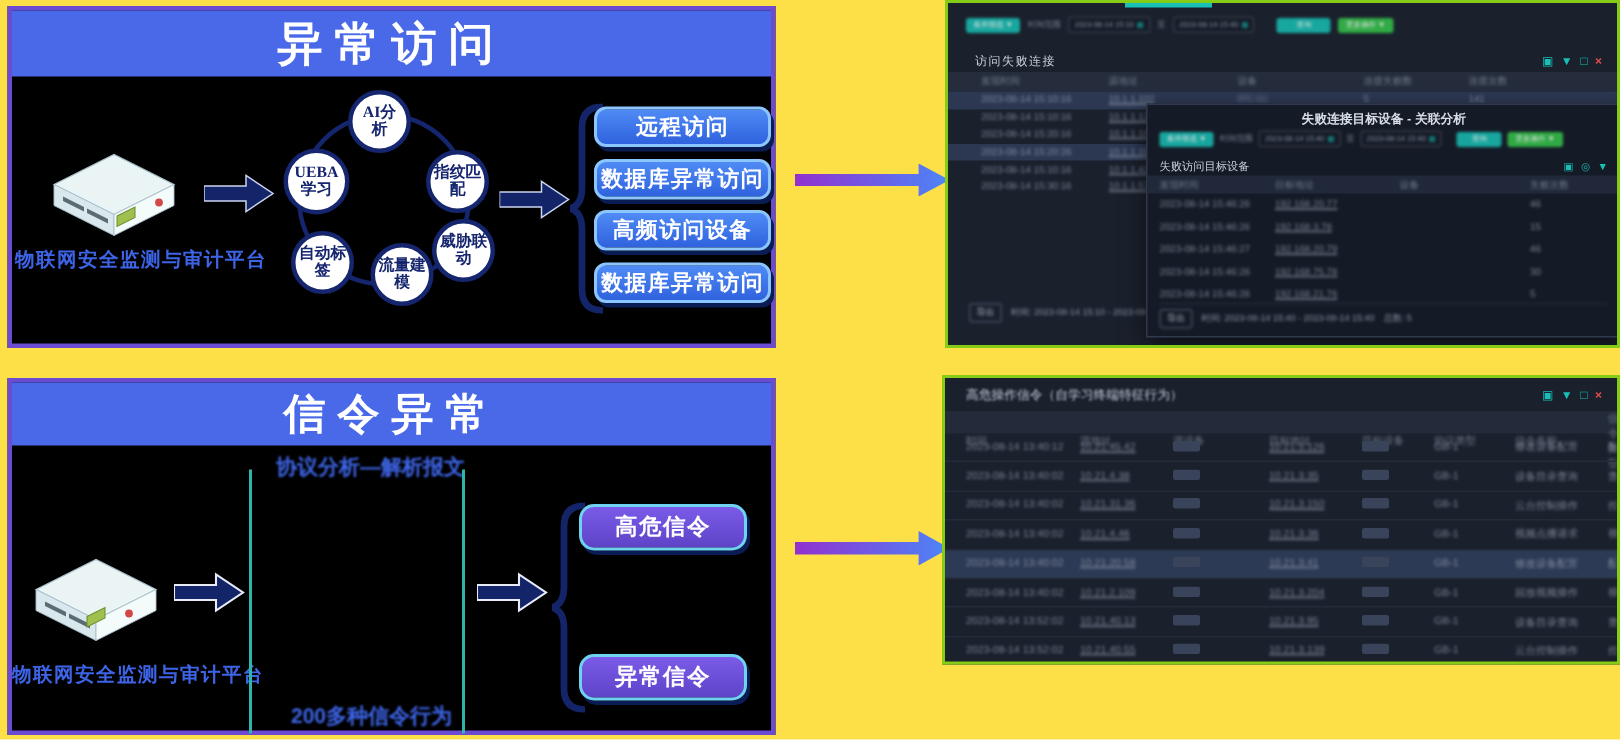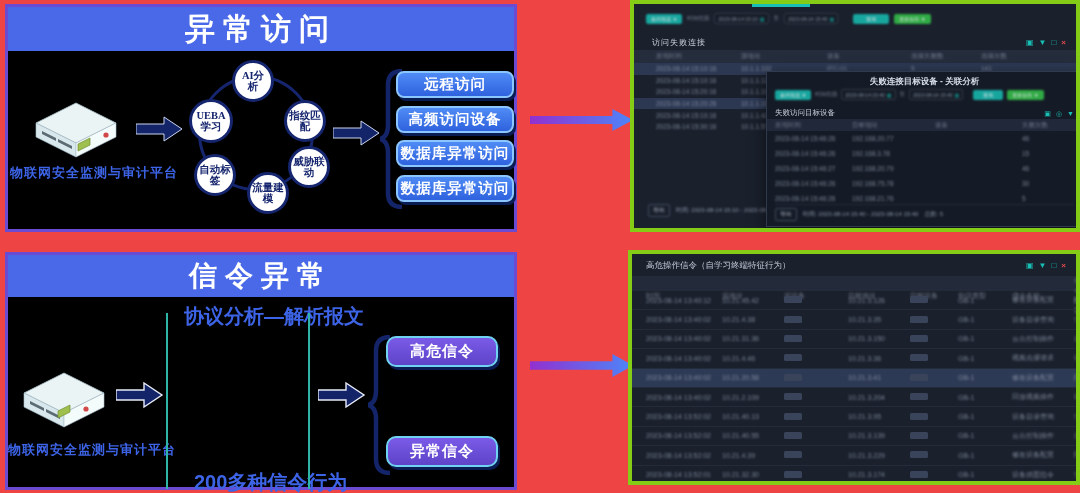--- a/index.html
+++ b/index.html
@@ -1,16 +1,16 @@
 <!DOCTYPE html>
 <html><head>
 <meta charset="utf-8">
 <style>
   html,body{margin:0;padding:0;background:#fff;}
-  .page{position:relative;width:1080px;height:493px;background:#ef4444;overflow:hidden;
+  .page{position:relative;width:1080px;height:493px;background:#fde047;overflow:hidden;
         font-family:"Liberation Sans","DejaVu Sans",sans-serif;}
   
   .panel{position:absolute;left:5px;width:512px;background:#000;border:3px solid #6C4BD3;box-sizing:border-box;}
   .p1{top:4px;height:228px;}
   .p2{top:252px;height:238px;}
   .panel-header{height:44px;background:#4A69E8;display:flex;align-items:center;justify-content:center;}
   .p2 .panel-header{height:42px;}
   .panel-title{color:#fff;font-size:30px;font-weight:bold;letter-spacing:8px;}
   .p2 .panel-title{font-size:28px;}
   .device{position:absolute;}
@@ -24,27 +24,27 @@
   .node{width:42px;height:42px;font-size:10.5px;line-height:1.05;padding:2px;font-family:Liberation Serif, serif;}
   
   .pill-col{position:absolute;display:flex;flex-direction:column;gap:7.5px;}
   .pill{height:27px;border-radius:8px;display:flex;align-items:center;justify-content:center;
         color:#fff;font-weight:bold;font-size:14.5px;letter-spacing:1px;
         background:linear-gradient(180deg,#4F8BF5,#2F62DE);border:2px solid #8CC6FF;
         box-shadow:2px 3px 0 #0A1C54;box-sizing:border-box;}
   .pill-purple{height:31px;width:112px;border-radius:10px;font-size:15px;position:absolute;
         background:linear-gradient(180deg,#7A5BE8,#5E43C8);border:2px solid #6FD2F0;}
   .teal-line{position:absolute;width:2px;background:#2FB5A8;}
-  .note{position:absolute;color:#3D64E6;font-size:20px;font-weight:bold;filter:blur(.6px);white-space:nowrap;}
+  .note{position:absolute;color:#3D64E6;font-size:14px;font-weight:bold;filter:blur(.6px);white-space:nowrap;}
   .grad-arrow{position:absolute;background:linear-gradient(90deg,#9230CF,#4C86F9);
         clip-path:polygon(0 32%,80% 32%,80% 0,100% 50%,80% 100%,80% 68%,0 68%);}
   
-  .win{position:absolute;background:#1A202C;border:4px solid #84cc16;box-sizing:border-box;overflow:hidden;}
+  .win{position:absolute;background:#1A202C;border:2px solid #84cc16;box-sizing:border-box;overflow:hidden;}
   .win1{left:630px;top:0;width:450px;height:232px;}
-  .win2{left:628px;top:250px;width:452px;height:235px;}
+  .win2{left:628px;top:250px;width:452px;height:193px;}
   .tabline{position:absolute;left:118px;top:0;width:58px;height:3px;background:#18BFB4;}
   .toolbar{position:absolute;left:12px;top:9px;display:flex;align-items:center;gap:5px;}
   .btn{border:none;border-radius:2px;color:#fff;display:inline-flex;align-items:center;justify-content:center;}
   .btn.teal{background:#18BFB4;}
   .btn.green{background:#35C44A;}
   .btn.tiny{height:10px;font-size:5px;padding:0 5px;}
   .tlabel{color:#8C95A8;font-size:5.5px;}
   .dinput{display:inline-flex;align-items:center;gap:2px;border:1px solid #39414F;border-radius:2px;
           color:#9AA4B8;font-size:5px;height:9px;padding:0 3px;background:#151B26;}
   .cal{color:#18BFB4;font-size:5px;}
@@ -113,35 +113,35 @@
     <div class="device-label" style="left:2px;top:157px">物联网安全监测与审计平台</div>
 
     <svg class="navy-arrow" style="left:128px;top:108px" width="48" height="28" viewBox="0 0 48 28">
       <path d="M0,9 L28,9 L28,2 L46,14 L28,26 L28,19 L0,19 Z" fill="#132469" stroke="#CBD5F0" stroke-width="1"></path>
     </svg>
 
     <div class="ring" style="left:190px;top:68px"></div>
     <div class="circle node" style="left:224px;top:53px">AI分析</div>
     <div class="circle node" style="left:276px;top:93px">指纹匹配</div>
     <div class="circle node" style="left:280px;top:139px">威胁联动</div>
-    <div class="circle node" style="left:239px;top:165px">流量建模</div>
+    <div class="circle node" style="left:239px;top:155px">流量建模</div>
     <div class="circle node" style="left:186px;top:147px">自动标签</div>
     <div class="circle node" style="left:181px;top:92px;width:44px;height:44px">UEBA学习</div>
 
     <svg class="navy-arrow" style="left:325px;top:112px" width="48" height="28" viewBox="0 0 48 28">
       <path d="M0,9 L28,9 L28,2 L46,14 L28,26 L28,19 L0,19 Z" fill="#132469" stroke="#CBD5F0" stroke-width="1"></path>
     </svg>
     <svg class="navy-arrow" style="left:372px;top:62px" width="22" height="140" viewBox="0 0 22 140">
       <path d="M22,2 Q8,2 8,16 L8,56 Q8,68 0,70 Q8,72 8,84 L8,124 Q8,138 22,138" fill="none" stroke="#132469" stroke-width="4.5" stroke-linecap="round"></path>
     </svg>
     <div class="pill-col" style="left:388px;top:64px;width:118px">
 
     <div class="pill">远程访问</div>
+        <div class="pill">数据库异常访问</div>
         <div class="pill">高频访问设备</div>
-        <div class="pill">数据库异常访问</div>
         <div class="pill">数据库异常访问</div>
       </div>
   </section>
 
   <section class="panel p2">
     <div class="panel-header">
       <span class="panel-title">信令异常</span>
     </div>
     <svg class="device" style="left:8px;top:112px" width="95" height="62" viewBox="0 0 95 62">
       <polygon points="8,26 48,6 88,26 48,46" fill="#EAF4F4" stroke="#A8C0CC" stroke-width="0.8"></polygon>

